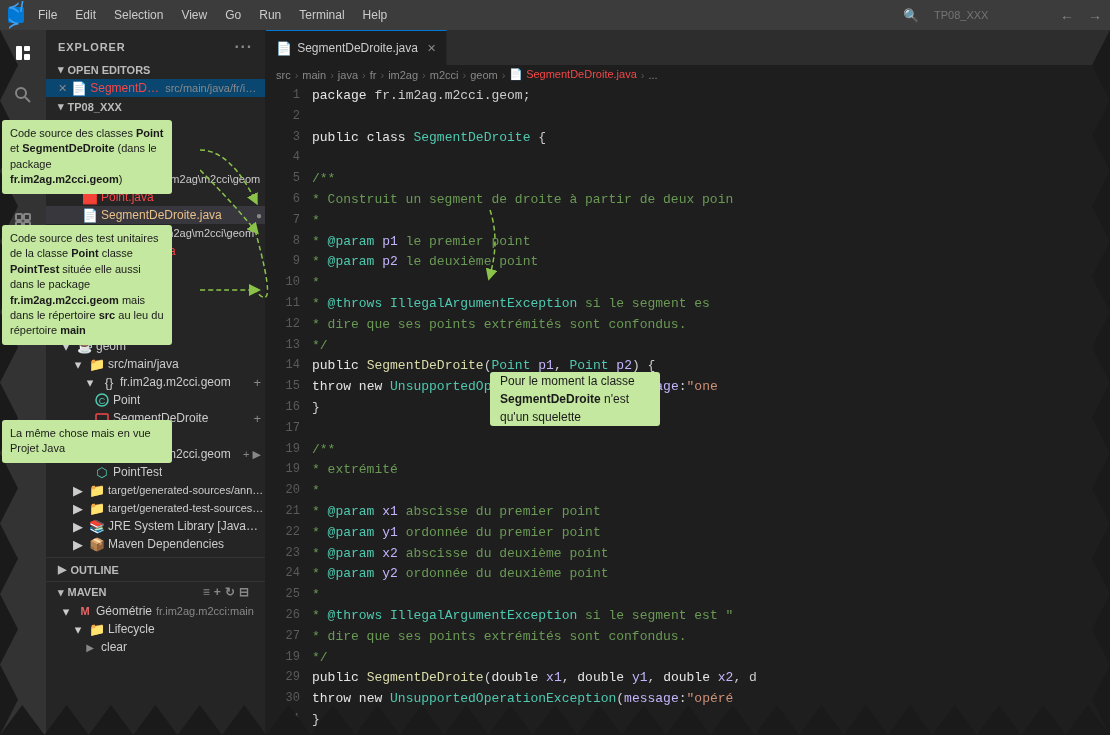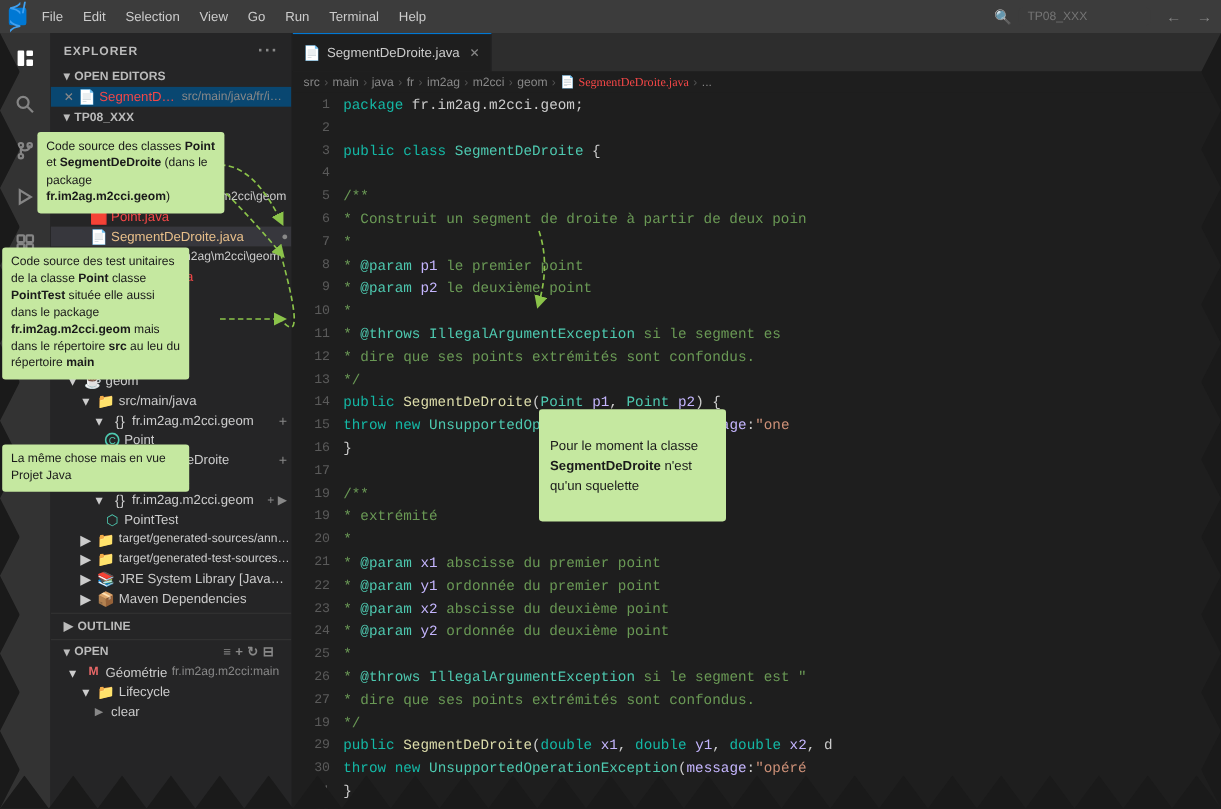--- a/index.html
+++ b/index.html
@@ -142,21 +142,21 @@
       line-height: 1.4;
       z-index: 10;
     }
     .annotation strong { font-weight: 700; }
 
     .tooltip-box {
       position: absolute;
       background: #c5e8a0;
       color: #1a1a1a;
       font-size: 12px;
-      padding: 24px 10px;
+      padding: 0 10px;
       border-radius: 3px;
       max-width: 170px;
       line-height: 1.5;
       z-index: 10;
     }
 
     
     .editor-area {
       flex: 1;
       display: flex;
@@ -193,21 +193,21 @@
       padding: 3px 10px;
       font-size: 11px;
       color: #888;
       background: #1e1e1e;
       display: flex;
       align-items: center;
       gap: 4px;
       flex-shrink: 0;
     }
     .breadcrumb .sep { color: #555; }
-    .breadcrumb .last { color: #cccccc; font-family: Liberation Serif, serif; }
+    .breadcrumb .last { color: #cccccc; }
 
     .code-editor {
       flex: 1;
       display: flex;
       overflow: hidden;
       background: #1e1e1e;
       font-family: 'Consolas', 'Courier New', monospace;
       font-size: 13px;
     }
 
@@ -230,21 +230,21 @@
       padding: 2px 0;
       line-height: 1.6;
     }
     .code-line {
       height: 20.8px;
       white-space: nowrap;
       padding-left: 4px;
     }
 
     
-    .kw { color: #14b8a6; }
+    .kw { color: #e5e5e5; }
     .type { color: #4ec9b0; }
     .str { color: #ce9178; }
     .comment { color: #6a9955; }
     .fn { color: #dcdcaa; }
     .param { color: #c4b5fd; }
 
     
     .jagged-left {
       position: absolute;
       left: 0; top: 0; bottom: 0;
@@ -560,21 +560,21 @@
         <span class="tree-item-label">Maven Dependencies</span>
       </div>
 
       <div class="section-title" style="margin-top:4px;border-top:1px solid #333;padding-top:5px;">
         <span>▶</span>
         <span>OUTLINE</span>
       </div>
 
       <div class="section-title sidebar-section-maven" style="margin-top:2px;">
         <span>▾</span>
-        <span>OPEN</span>
+        <span>MAVEN</span>
         <div style="margin-left:auto;display:flex;gap:4px;color:#888;font-size:12px;margin-right:4px;">
           <span>≡</span>
           <span>+</span>
           <span>↻</span>
           <span>⊟</span>
         </div>
       </div>
 
       <div class="tree-item">
         <div class="indent1 tree-item-indent"></div>
@@ -695,29 +695,29 @@
         <div class="code-line"><span class="comment">     * dire que ses points extrémités sont  confondus.</span></div>
         <div class="code-line"><span class="comment">     */</span></div>
         <div class="code-line">    <span class="kw">public</span> <span class="fn">SegmentDeDroite</span>(<span class="kw">double</span> <span class="param">x1</span>, <span class="kw">double</span> <span class="param">y1</span>, <span class="kw">double</span> <span class="param">x2</span>, d</div>
         <div class="code-line">        <span class="kw">throw</span> <span class="kw">new</span> <span class="type">UnsupportedOperationException</span>(<span class="param">message</span>:<span class="str">"opéré</span></div>
         <div class="code-line">    }</div>
 
       </div>
     </div>
   </div>
 
-  <div class="annotation" style="top:90px;left:2px;z-index:20;margin-left:32px;">
+  <div class="annotation" style="top:90px;left:2px;z-index:20;">
     Code source des classes <strong>Point</strong> et <strong>SegmentDeDroite</strong> (dans le package <strong>fr.im2ag.m2cci.geom</strong>)
   </div>
 
   <div class="annotation" style="top:195px;left:2px;z-index:20;">
     Code source des test unitaires de la classe <strong>Point</strong> classe <strong>PointTest</strong> située elle aussi dans le package <strong>fr.im2ag.m2cci.geom</strong> mais dans le répertoire <strong>src</strong> au leu du répertoire <strong>main</strong>
   </div>
 
-  <div class="annotation" style="top:374px;left:2px;z-index:20;">
+  <div class="annotation" style="top:390px;left:2px;z-index:20;">
     La même chose mais en vue Projet Java
   </div>
 
   <div class="tooltip-box" style="top:342px;left:490px;z-index:20;">
     Pour le moment la classe <strong>SegmentDeDroite</strong> n'est qu'un squelette
   </div>
 
   <svg class="arrow-overlay" width="620" height="400" style="top:90px;left:200px;">
 
     <path d="M 0 30 Q 30 30 55 80" stroke="#8bc34a" stroke-width="1.5" stroke-dasharray="5,3" fill="none" marker-end="url(#arrowhead)"></path>

